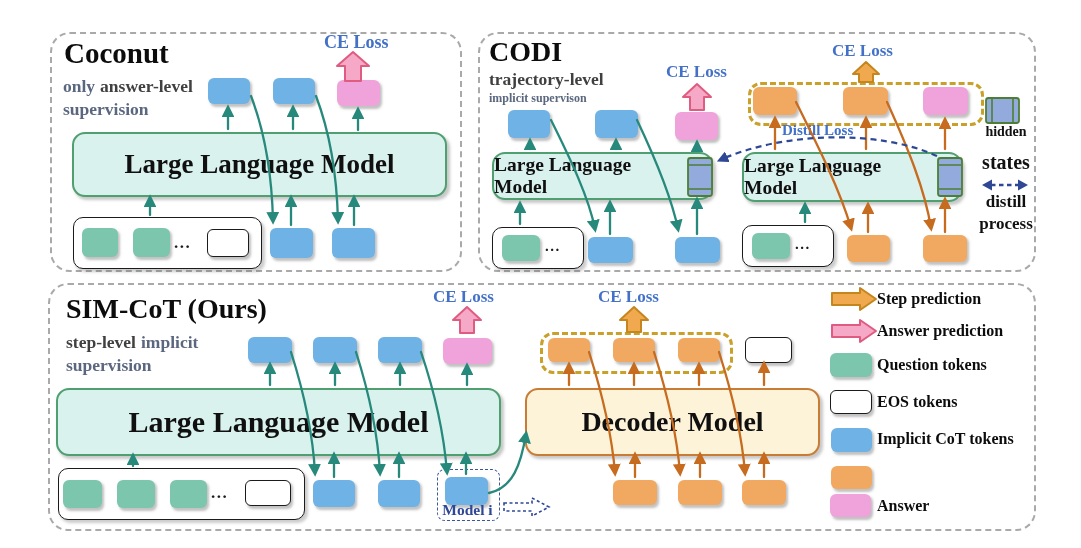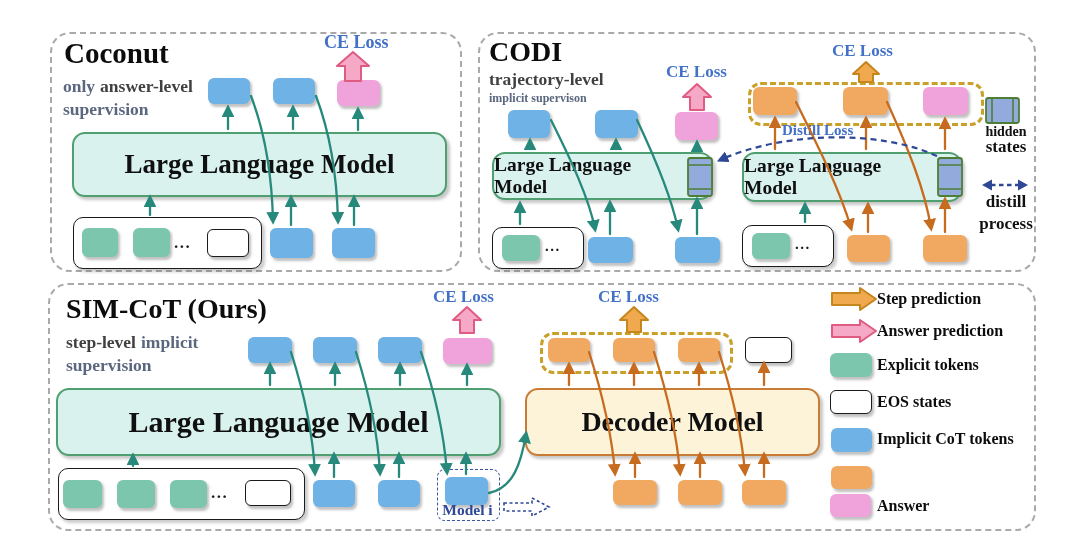--- a/index.html
+++ b/index.html
@@ -93,21 +93,21 @@
   <div class="token tk-orange" style="left:843px;top:87px;width:45px;height:28px;"></div>
   <div class="token tk-pink" style="left:923px;top:87px;width:45px;height:28px;"></div>
 
   <div class="inputbox" style="left:742px;top:225px;width:90px;height:40px;"></div>
   <div class="token tk-green" style="left:752px;top:233px;width:38px;height:26px;"></div>
   <div class="txt dots" style="left:795px;top:237px;font-size:15px;">...</div>
   <div class="token tk-orange" style="left:847px;top:235px;width:43px;height:27px;"></div>
   <div class="token tk-orange" style="left:923px;top:235px;width:44px;height:27px;"></div>
 
   <div class="txt black center" style="left:975px;top:125px;width:62px;font-size:14px;">hidden</div>
-  <div class="txt black center" style="left:975px;top:138px;width:62px;font-size:17px;">states</div>
+  <div class="txt black center" style="left:975px;top:152px;width:62px;font-size:20px;">states</div>
   <div class="txt black center" style="left:975px;top:193px;width:62px;font-size:17px;">distill</div>
   <div class="txt black center" style="left:975px;top:215px;width:62px;font-size:17px;">process</div>
 
   <div class="txt title" style="left:66px;top:294px;font-size:28px;">SIM-CoT (Ours)</div>
   <div class="txt" style="left:66px;top:333px;font-size:17.5px;">
     <span class="red" style="margin-right:5px;">step-level</span><span class="slate">implicit</span>
   </div>
   <div class="txt slate" style="left:66px;top:356px;font-size:17.5px;">supervision</div>
   <div class="txt ce" style="left:433px;top:288px;font-size:17px;">CE Loss</div>
   <div class="txt ce" style="left:598px;top:288px;font-size:17px;">CE Loss</div>
@@ -149,22 +149,22 @@
   <div class="token tk-orange" style="left:742px;top:480px;width:44px;height:25px;"></div>
 
   <div class="token tk-green" style="left:830px;top:353px;width:42px;height:24px;"></div>
   <div class="token tk-white" style="left:830px;top:390px;width:40px;height:22px;"></div>
   <div class="token tk-blue" style="left:831px;top:428px;width:41px;height:24px;"></div>
   <div class="token tk-orange" style="left:831px;top:466px;width:41px;height:23px;"></div>
   <div class="token tk-pink" style="left:830px;top:494px;width:41px;height:23px;"></div>
 
   <div class="txt lg-label" style="left:877px;top:291px;">Step prediction</div>
   <div class="txt lg-label" style="left:877px;top:323px;">Answer prediction</div>
-  <div class="txt lg-label" style="left:877px;top:357px;">Explicit tokens</div>
-  <div class="txt lg-label" style="left:877px;top:394px;">EOS states</div>
+  <div class="txt lg-label" style="left:877px;top:357px;">Question tokens</div>
+  <div class="txt lg-label" style="left:877px;top:394px;">EOS tokens</div>
   <div class="txt lg-label" style="left:877px;top:431px;">Implicit CoT tokens</div>
   <div class="txt lg-label" style="left:877px;top:498px;">Answer</div>
 
   <svg id="arrows" width="1081" height="548" viewBox="0 0 1081 548">
     <defs>
       <marker id="mt" viewBox="0 0 10 10" refX="7" refY="5" markerWidth="5.6" markerHeight="5.6" orient="auto">
           <path d="M0,0 L10,5 L0,10 z" fill="#27897b"></path>
         </marker>
       <marker id="mo" viewBox="0 0 10 10" refX="7" refY="5" markerWidth="5.6" markerHeight="5.6" orient="auto">
           <path d="M0,0 L10,5 L0,10 z" fill="#c76b1f"></path>

